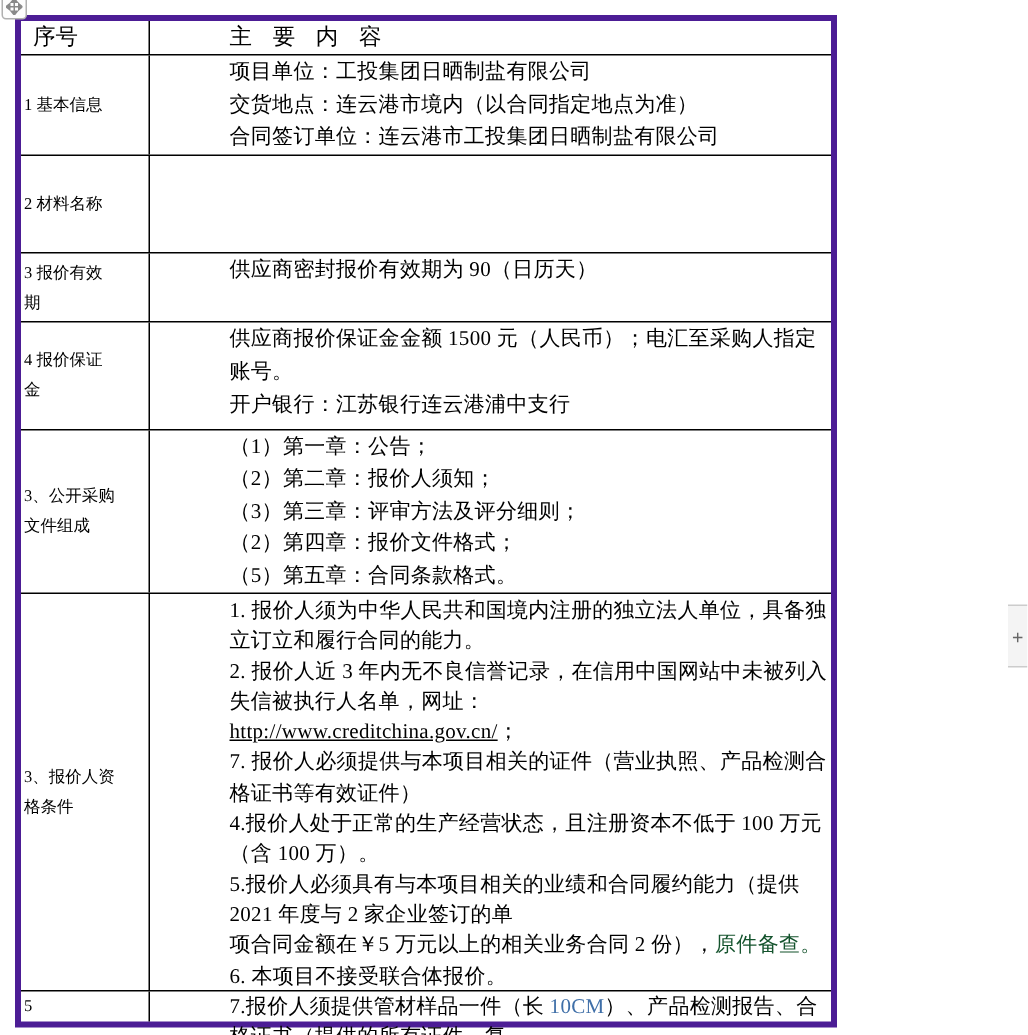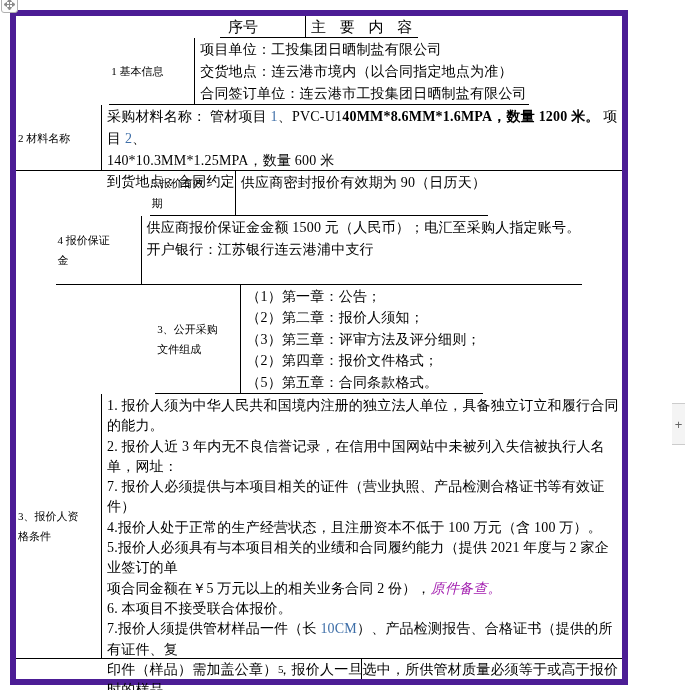--- a/index.html
+++ b/index.html
@@ -2,51 +2,51 @@
 <html><head>
 <meta charset="utf-8">
 <style>
   html,body{margin:0;padding:0;}
   body{
     width:685px;height:690px;background:#ffffff;position:relative;overflow:hidden;
     font-family:"Liberation Serif","DejaVu Serif",serif;color:#000;
   }
   
   .doc-table{
-    position:absolute;left:10px;top:10px;width:618px;height:675px;
-    border:6px solid #4c1d95;box-sizing:border-box;
-    display:flex;flex-direction:column;background:#fff;align-items:center;
+    position:absolute;left:10px;top:10px;width:548px;height:675px;
+    border:4px solid #4c1d95;box-sizing:border-box;
+    display:flex;flex-direction:column;background:#fff;
   }
   .trow{display:flex;box-sizing:border-box;border-bottom:1px solid #000;}
   .trow:last-child{border-bottom:none;}
   .row-h{height:23px;}
   .row-0{height:67px;}
   .row-1{height:66px;}
   .row-2{height:47px;}
   .row-3{height:72px;}
   .row-4{height:110px;}
   .row-5{height:265px;}
   .row-6{flex:1;}
   .cell{box-sizing:border-box;}
   .cell-label{
     width:86px;border-right:1px solid #000;padding:0 2px;
     display:flex;flex-direction:column;justify-content:center;
     font-size:11px;line-height:20px;
   }
   .cell-content{
-    flex:1;padding:1px 2px 0 5px;font-size:14px;line-height:21.8px;letter-spacing:0.2px;
+    flex:1;padding:1px 2px 0 5px;font-size:14px;line-height:21.8px;letter-spacing:0.2px;margin-left:48px;
   }
   .row-4 .cell-content{line-height:21.5px;}
   .row-5 .cell-content{line-height:20.3px;padding-top:2px;}
   .row-h .cell-label{font-size:15px;justify-content:center;padding-left:8px;}
   .row-h .cell-content{font-size:15px;line-height:20px;letter-spacing:4px;word-spacing:2px;
     display:flex;align-items:center;}
   .line{white-space:pre-wrap;}
   .seg-b{font-weight:bold;}
-  .seg-r{color:#a21caf;font-style:italic;}
+  .seg-r{color:#14532d;}
   .seg-u{text-decoration:underline;}
   .seg-n{color:#3f6fa8;}
   
   .move-handle{
     position:absolute;left:1px;top:-4px;width:15px;height:15px;
     border:1px solid #b0b0b0;border-radius:3px;background:#fdfdfd;
     display:flex;align-items:center;justify-content:center;overflow:hidden;z-index:3;
   }
   
   .plus-widget{
@@ -91,25 +91,20 @@
         </div>
         <div class="cell cell-content">
           <div class="line"><span>项目单位：工投集团日晒制盐有限公司</span></div>
           <div class="line"><span>交货地点：连云港市境内（以合同指定地点为准）</span></div>
           <div class="line"><span>合同签订单位：连云港市工投集团日晒制盐有限公司</span></div>
         </div>
       </div><div class="trow row-1">
         <div class="cell cell-label">
           <div class="line">2 材料名称</div>
         </div>
-        <div class="cell cell-content">
-          <div class="line"><span>采购材料名称： 管材项目 </span><span class="seg-n">1</span><span>、PVC-U1</span><span class="seg-b">40MM*8.6MM*1.6MPA，数量 1200 米。</span><span> 项目 </span><span class="seg-n">2</span><span>、</span></div>
-          <div class="line"><span>140*10.3MM*1.25MPA，数量 600 米</span></div>
-          <div class="line"><span>到货地点：合同约定</span></div>
-        </div>
       </div><div class="trow row-2">
         <div class="cell cell-label">
           <div class="line">3 报价有效</div>
           <div class="line">期</div>
         </div>
         <div class="cell cell-content">
           <div class="line"><span>供应商密封报价有效期为 90（日历天）</span></div>
         </div>
       </div><div class="trow row-3">
         <div class="cell cell-label">
@@ -133,20 +128,21 @@
           <div class="line"><span>（5）第五章：合同条款格式。</span></div>
         </div>
       </div><div class="trow row-5">
         <div class="cell cell-label">
           <div class="line">3、报价人资</div>
           <div class="line">格条件</div>
         </div>
         <div class="cell cell-content">
           <div class="line"><span>1. 报价人须为中华人民共和国境内注册的独立法人单位，具备独立订立和履行合同的能力。</span></div>
           <div class="line"><span>2. 报价人近 3 年内无不良信誉记录，在信用中国网站中未被列入失信被执行人名单，网址：</span></div>
+          <div class="line"><span class="seg-u">http://www.creditchina.gov.cn/</span><span>；</span></div>
           <div class="line"><span>7. 报价人必须提供与本项目相关的证件（营业执照、产品检测合格证书等有效证件）</span></div>
           <div class="line"><span>4.报价人处于正常的生产经营状态，且注册资本不低于 100 万元（含 100 万）。</span></div>
           <div class="line"><span>5.报价人必须具有与本项目相关的业绩和合同履约能力（提供 2021 年度与 2 家企业签订的单</span></div>
           <div class="line"><span>项合同金额在￥5 万元以上的相关业务合同 2 份），</span><span class="seg-r">原件备查。</span></div>
           <div class="line"><span>6. 本项目不接受联合体报价。</span></div>
           <div class="line"><span>7.报价人须提供管材样品一件（长 </span><span class="seg-n">10CM</span><span>）、产品检测报告、合格证书（提供的所有证件、复</span></div>
           <div class="line"><span>印件（样品）需加盖公章），报价人一旦选中，所供管材质量必须等于或高于报价时的样品。</span></div>
         </div>
       </div><div class="trow row-6">
         <div class="cell cell-label">

